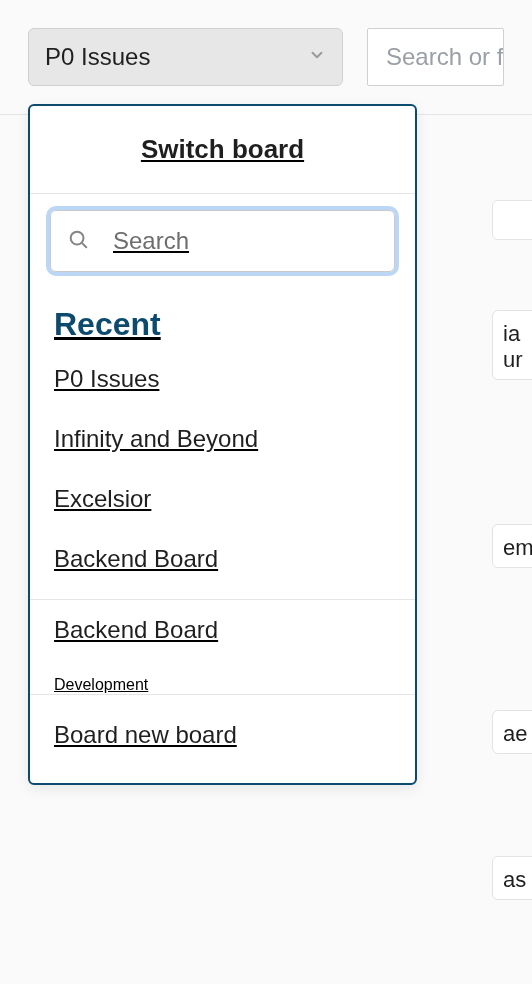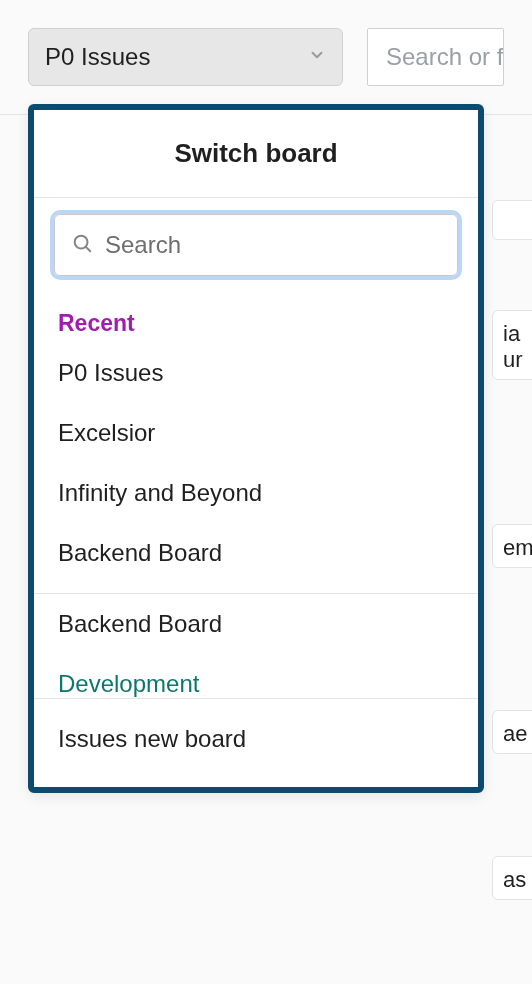--- a/index.html
+++ b/index.html
@@ -50,42 +50,43 @@
       height: 58px;
       font-size: 24px;
       color: #9aa0a6;
       overflow: hidden;
       white-space: nowrap;
     }
     .dropdown {
       position: absolute;
       top: 104px;
       left: 28px;
-      width: 456px;
+      width: 389px;
       background: #fff;
-      border: 6px solid #0c4a6e;
+      border: 2px solid #0c4a6e;
       border-radius: 6px;
       box-shadow: 0 4px 14px rgba(0,0,0,0.08);
       overflow: hidden;
+      text-decoration: underline;
     }
     .dropdown-header {
       text-align: center;
       font-size: 26px;
       font-weight: 700;
       color: #1f1f1f;
       padding: 28px 0 28px 0;
       border-bottom: 1px solid #e5e5e5;
     }
     .search-wrap {
       padding: 16px 20px 16px 20px;
     }
     .search-box {
       display: flex;
       align-items: center;
-      gap: 12px;
+      gap: 24px;
       border: 1px solid #c9c9c9;
       border-radius: 6px;
       padding: 14px 16px;
       box-shadow: 0 0 0 4px #bcd7f5;
       height: 62px;
     }
     .search-box .mag {
       color: #868686;
       flex-shrink: 0;
     }
@@ -98,38 +99,38 @@
       background: transparent;
     }
     .search-box input::placeholder {
       color: #6e6e6e;
     }
     .section-scroll {
       max-height: 508px;
       overflow: hidden;
     }
     .section-label {
-      font-size: 23px;
+      font-size: 32px;
       font-weight: 700;
-      color: #a21caf;
+      color: #0c4a6e;
       padding: 18px 24px 6px 24px;
     }
     .list-item {
       font-size: 24px;
       color: #1f1f1f;
       padding: 16px 24px;
       cursor: pointer;
     }
     .divider {
       border-top: 1px solid #e5e5e5;
       margin-top: 10px;
     }
     .faded-item {
-      font-size: 24px;
-      color: #0f766e;
+      font-size: 16px;
+      color: #000000;
       padding: 16px 24px 0 24px;
       cursor: pointer;
     }
     .bottom-actions {
       border-top: 1px solid #e5e5e5;
       padding: 10px 0 18px 0;
     }
     .action-item {
       font-size: 24px;
       color: #1f1f1f;
@@ -196,26 +197,26 @@
             <line x1="21" y1="21" x2="16.2" y2="16.2"></line>
           </svg>
       </span>
       <input type="text" placeholder="Search" style="">
     </div>
   </div>
 
   <div class="section-scroll">
     <div class="section-label">Recent</div>
     <div class="list-item">P0 Issues</div>
+    <div class="list-item">Infinity and Beyond</div>
     <div class="list-item">Excelsior</div>
-    <div class="list-item">Infinity and Beyond</div>
     <div class="list-item">Backend Board</div>
 
     <div class="divider"></div>
 
     <div class="list-item">Backend Board</div>
     <div class="faded-item">Development</div>
   </div>
 
   <div class="bottom-actions">
-    <div class="action-item">Issues new board</div>
+    <div class="action-item">Board new board</div>
   </div>
 </div>
 
 </body></html>

